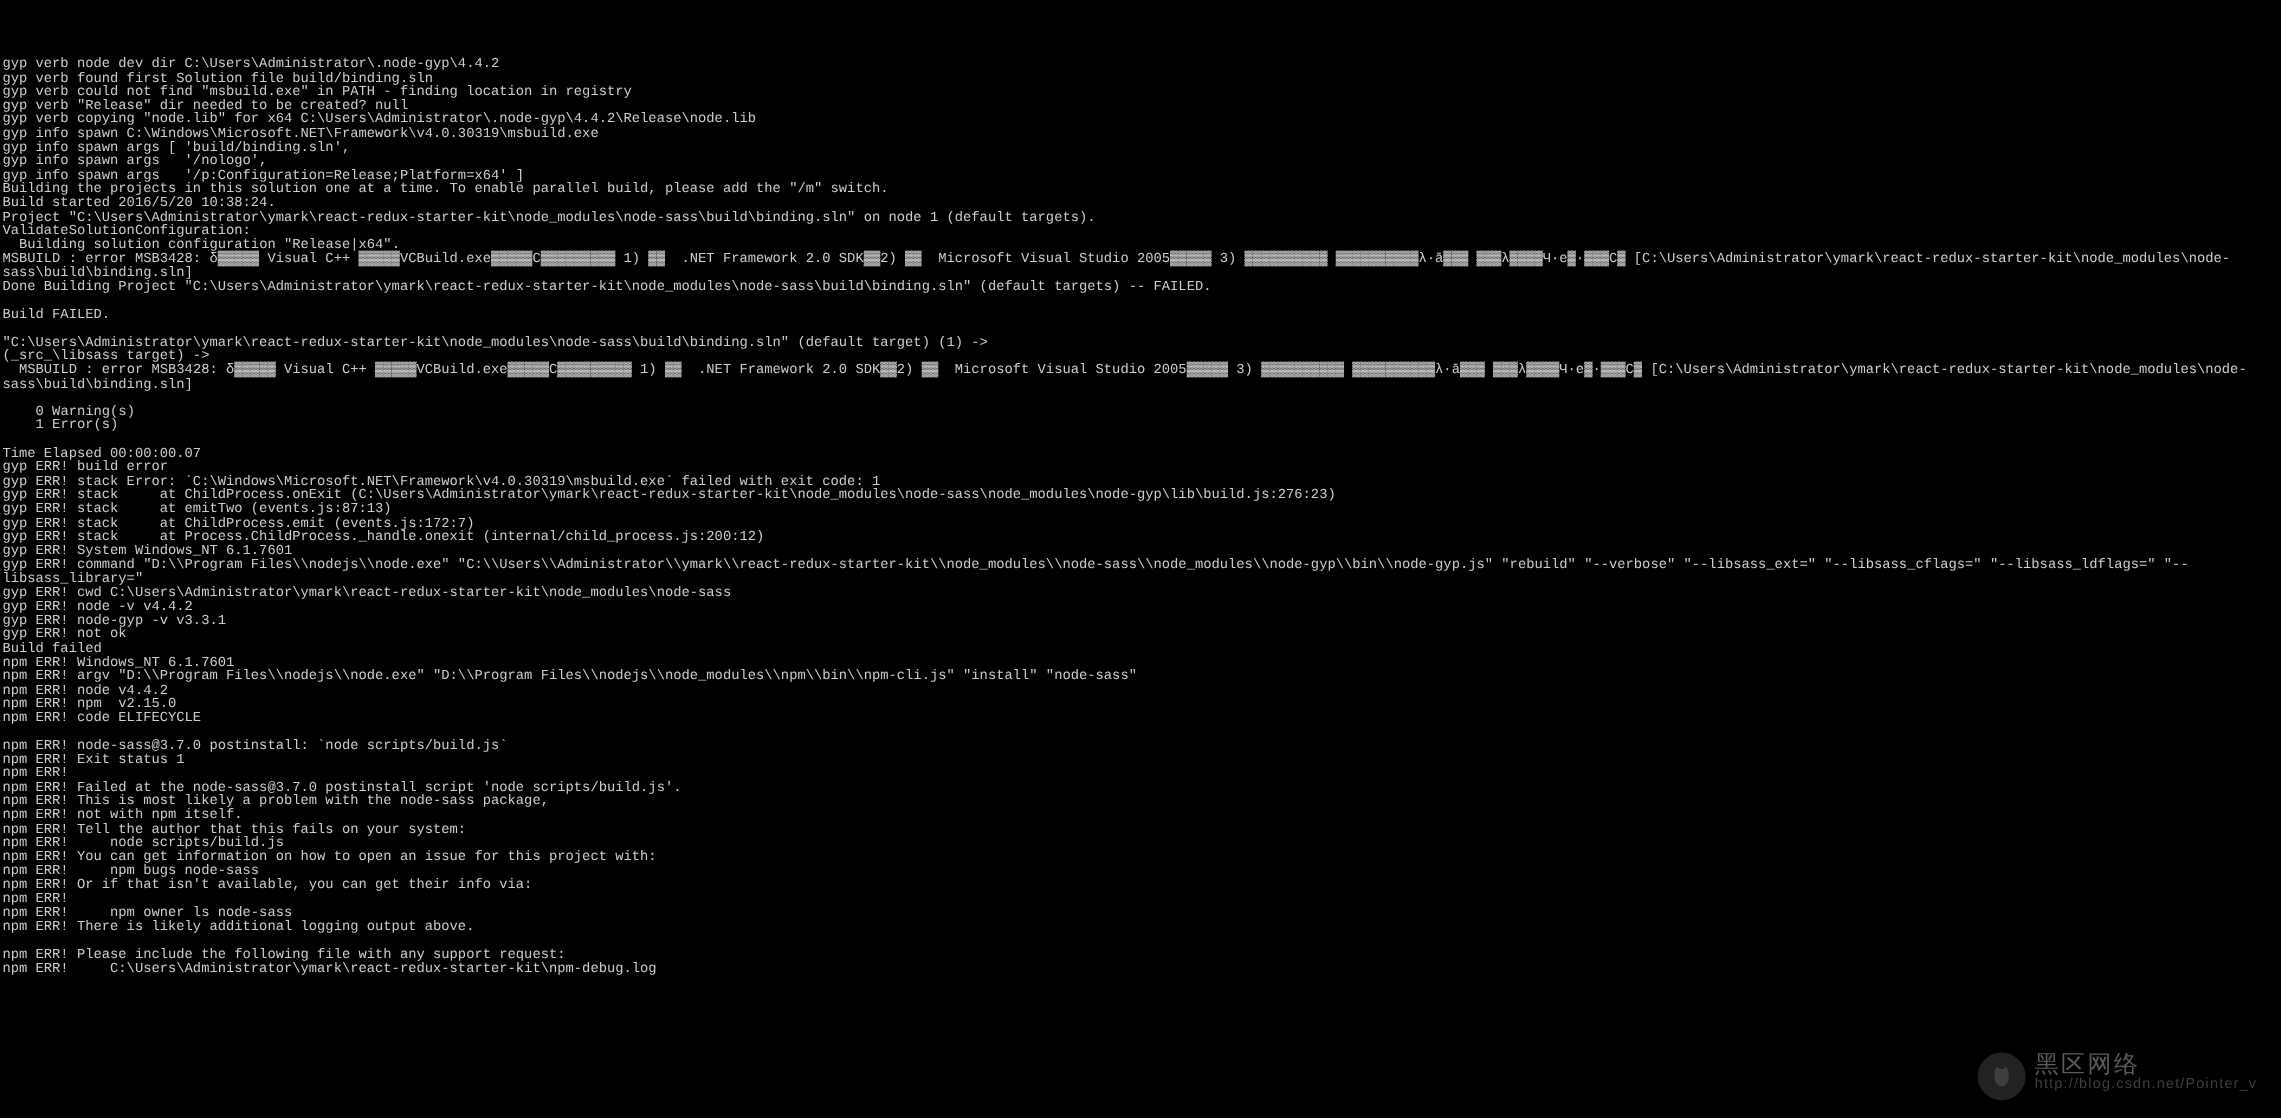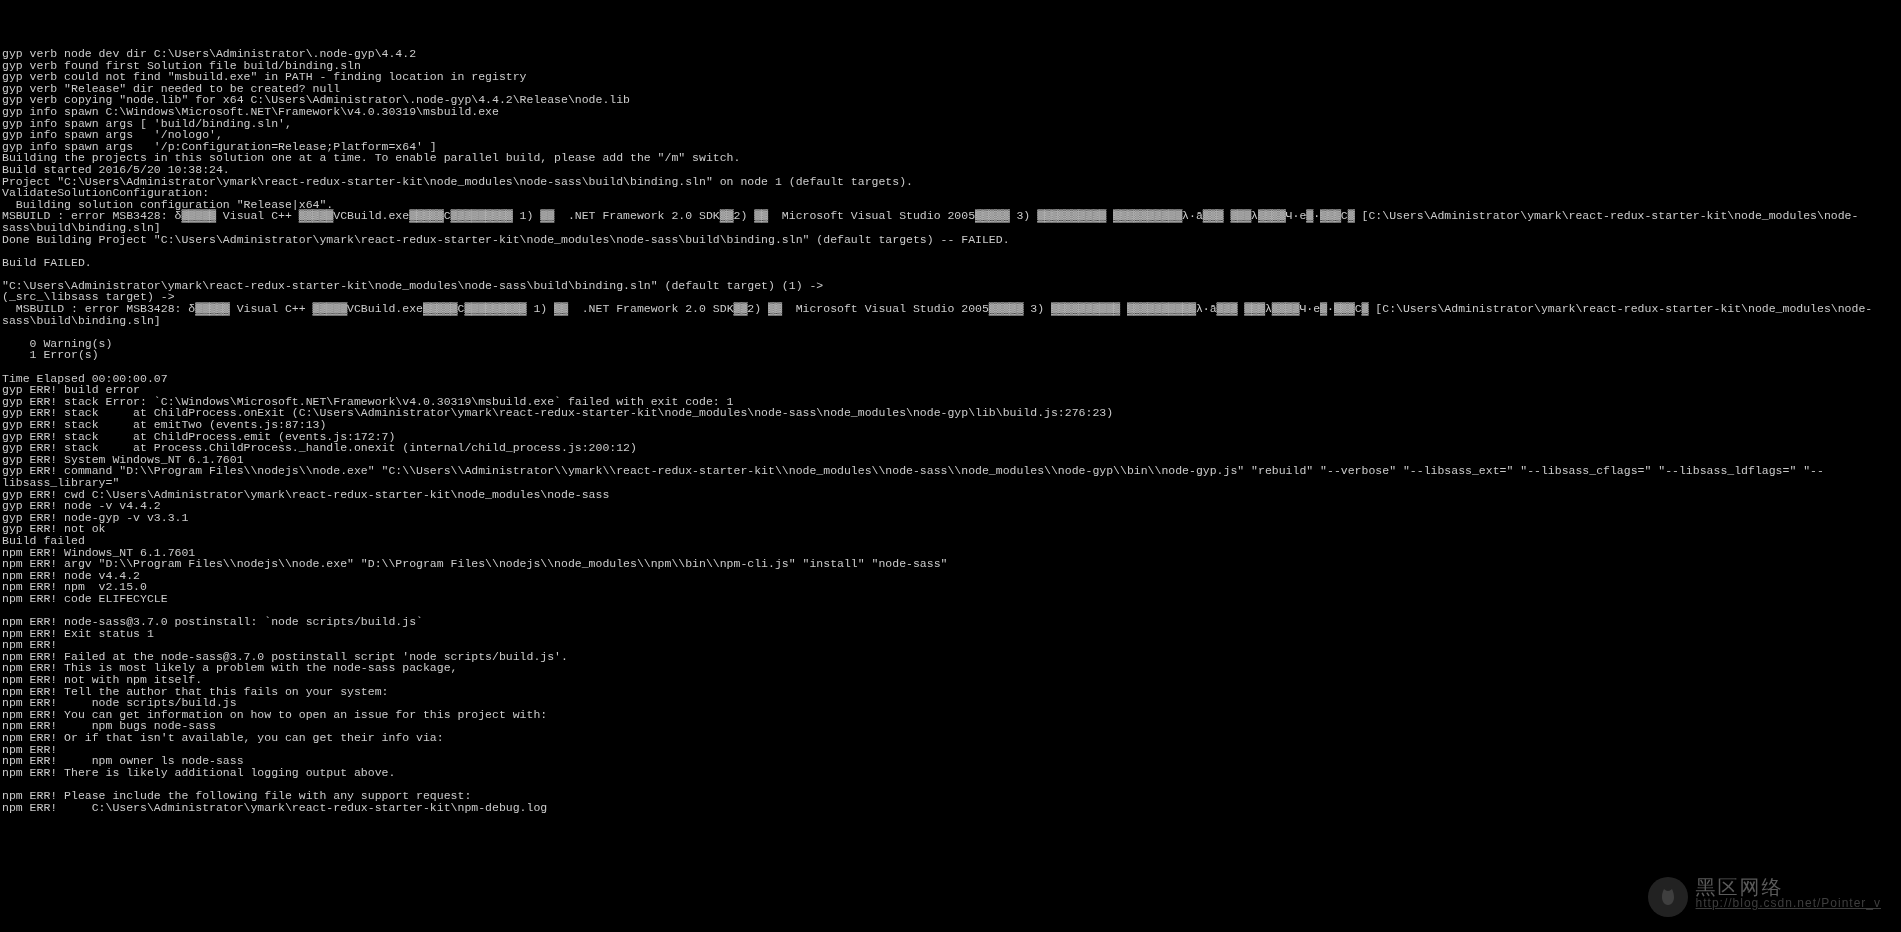--- a/index.html
+++ b/index.html
@@ -53,21 +53,20 @@
       align-items: flex-start;
     }
     .watermark-text-main {
       font-size: 20px;
       color: #5a5a5a;
     }
     .watermark-text-sub {
       font-size: 12px;
       color: #3e3e3e;
       letter-spacing: 1px;
-      text-decoration: underline;
     }
   </style>
 </head>
 <body>
 
 
 
 <div id="terminal-container"><span class="terminal-line">gyp verb node dev dir C:\Users\Administrator\.node-gyp\4.4.2</span><span class="terminal-line">gyp verb found first Solution file build/binding.sln</span><span class="terminal-line">gyp verb could not find "msbuild.exe" in PATH - finding location in registry</span><span class="terminal-line">gyp verb "Release" dir needed to be created? null</span><span class="terminal-line">gyp verb copying "node.lib" for x64 C:\Users\Administrator\.node-gyp\4.4.2\Release\node.lib</span><span class="terminal-line">gyp info spawn C:\Windows\Microsoft.NET\Framework\v4.0.30319\msbuild.exe</span><span class="terminal-line">gyp info spawn args [ 'build/binding.sln',</span><span class="terminal-line">gyp info spawn args   '/nologo',</span><span class="terminal-line">gyp info spawn args   '/p:Configuration=Release;Platform=x64' ]</span><span class="terminal-line">Building the projects in this solution one at a time. To enable parallel build, please add the "/m" switch.</span><span class="terminal-line">Build started 2016/5/20 10:38:24.</span><span class="terminal-line">Project "C:\Users\Administrator\ymark\react-redux-starter-kit\node_modules\node-sass\build\binding.sln" on node 1 (default targets).</span><span class="terminal-line">ValidateSolutionConfiguration:</span><span class="terminal-line">  Building solution configuration "Release|x64".</span><span class="terminal-line">MSBUILD : error MSB3428: δ▓▓▓▓▓ Visual C++ ▓▓▓▓▓VCBuild.exe▓▓▓▓▓C▓▓▓▓▓▓▓▓▓ 1) ▓▓  .NET Framework 2.0 SDK▓▓2) ▓▓  Microsoft Visual Studio 2005▓▓▓▓▓ 3) ▓▓▓▓▓▓▓▓▓▓ ▓▓▓▓▓▓▓▓▓▓λ·ā▓▓▓ ▓▓▓λ▓▓▓▓Ч·e▓·▓▓▓C▓ [C:\Users\Administrator\ymark\react-redux-starter-kit\node_modules\node-sass\build\binding.sln]</span><span class="terminal-line">Done Building Project "C:\Users\Administrator\ymark\react-redux-starter-kit\node_modules\node-sass\build\binding.sln" (default targets) -- FAILED.</span><span class="terminal-line">&nbsp;</span><span class="terminal-line">Build FAILED.</span><span class="terminal-line">&nbsp;</span><span class="terminal-line">"C:\Users\Administrator\ymark\react-redux-starter-kit\node_modules\node-sass\build\binding.sln" (default target) (1) -&gt;</span><span class="terminal-line">(_src_\libsass target) -&gt;</span><span class="terminal-line">  MSBUILD : error MSB3428: δ▓▓▓▓▓ Visual C++ ▓▓▓▓▓VCBuild.exe▓▓▓▓▓C▓▓▓▓▓▓▓▓▓ 1) ▓▓  .NET Framework 2.0 SDK▓▓2) ▓▓  Microsoft Visual Studio 2005▓▓▓▓▓ 3) ▓▓▓▓▓▓▓▓▓▓ ▓▓▓▓▓▓▓▓▓▓λ·ā▓▓▓ ▓▓▓λ▓▓▓▓Ч·e▓·▓▓▓C▓ [C:\Users\Administrator\ymark\react-redux-starter-kit\node_modules\node-sass\build\binding.sln]</span><span class="terminal-line">&nbsp;</span><span class="terminal-line">    0 Warning(s)</span><span class="terminal-line">    1 Error(s)</span><span class="terminal-line">&nbsp;</span><span class="terminal-line">Time Elapsed 00:00:00.07</span><span class="terminal-line">gyp ERR! build error</span><span class="terminal-line">gyp ERR! stack Error: `C:\Windows\Microsoft.NET\Framework\v4.0.30319\msbuild.exe` failed with exit code: 1</span><span class="terminal-line">gyp ERR! stack     at ChildProcess.onExit (C:\Users\Administrator\ymark\react-redux-starter-kit\node_modules\node-sass\node_modules\node-gyp\lib\build.js:276:23)</span><span class="terminal-line">gyp ERR! stack     at emitTwo (events.js:87:13)</span><span class="terminal-line">gyp ERR! stack     at ChildProcess.emit (events.js:172:7)</span><span class="terminal-line">gyp ERR! stack     at Process.ChildProcess._handle.onexit (internal/child_process.js:200:12)</span><span class="terminal-line">gyp ERR! System Windows_NT 6.1.7601</span><span class="terminal-line">gyp ERR! command "D:\\Program Files\\nodejs\\node.exe" "C:\\Users\\Administrator\\ymark\\react-redux-starter-kit\\node_modules\\node-sass\\node_modules\\node-gyp\\bin\\node-gyp.js" "rebuild" "--verbose" "--libsass_ext=" "--libsass_cflags=" "--libsass_ldflags=" "--libsass_library="</span><span class="terminal-line">gyp ERR! cwd C:\Users\Administrator\ymark\react-redux-starter-kit\node_modules\node-sass</span><span class="terminal-line">gyp ERR! node -v v4.4.2</span><span class="terminal-line">gyp ERR! node-gyp -v v3.3.1</span><span class="terminal-line">gyp ERR! not ok</span><span class="terminal-line">Build failed</span><span class="terminal-line">npm ERR! Windows_NT 6.1.7601</span><span class="terminal-line">npm ERR! argv "D:\\Program Files\\nodejs\\node.exe" "D:\\Program Files\\nodejs\\node_modules\\npm\\bin\\npm-cli.js" "install" "node-sass"</span><span class="terminal-line">npm ERR! node v4.4.2</span><span class="terminal-line">npm ERR! npm  v2.15.0</span><span class="terminal-line">npm ERR! code ELIFECYCLE</span><span class="terminal-line">&nbsp;</span><span class="terminal-line">npm ERR! node-sass@3.7.0 postinstall: `node scripts/build.js`</span><span class="terminal-line">npm ERR! Exit status 1</span><span class="terminal-line">npm ERR!</span><span class="terminal-line">npm ERR! Failed at the node-sass@3.7.0 postinstall script 'node scripts/build.js'.</span><span class="terminal-line">npm ERR! This is most likely a problem with the node-sass package,</span><span class="terminal-line">npm ERR! not with npm itself.</span><span class="terminal-line">npm ERR! Tell the author that this fails on your system:</span><span class="terminal-line">npm ERR!     node scripts/build.js</span><span class="terminal-line">npm ERR! You can get information on how to open an issue for this project with:</span><span class="terminal-line">npm ERR!     npm bugs node-sass</span><span class="terminal-line">npm ERR! Or if that isn't available, you can get their info via:</span><span class="terminal-line">npm ERR!</span><span class="terminal-line">npm ERR!     npm owner ls node-sass</span><span class="terminal-line">npm ERR! There is likely additional logging output above.</span><span class="terminal-line">&nbsp;</span><span class="terminal-line">npm ERR! Please include the following file with any support request:</span><span class="terminal-line">npm ERR!     C:\Users\Administrator\ymark\react-redux-starter-kit\npm-debug.log</span></div>
 
 <div class="watermark">

